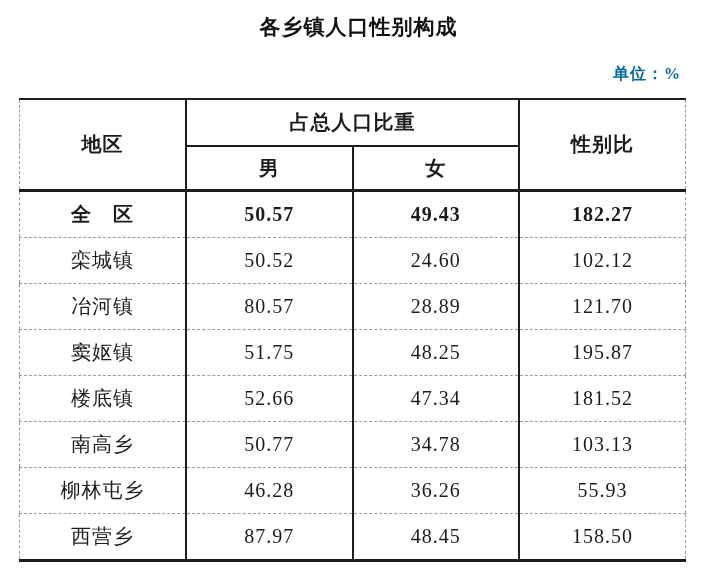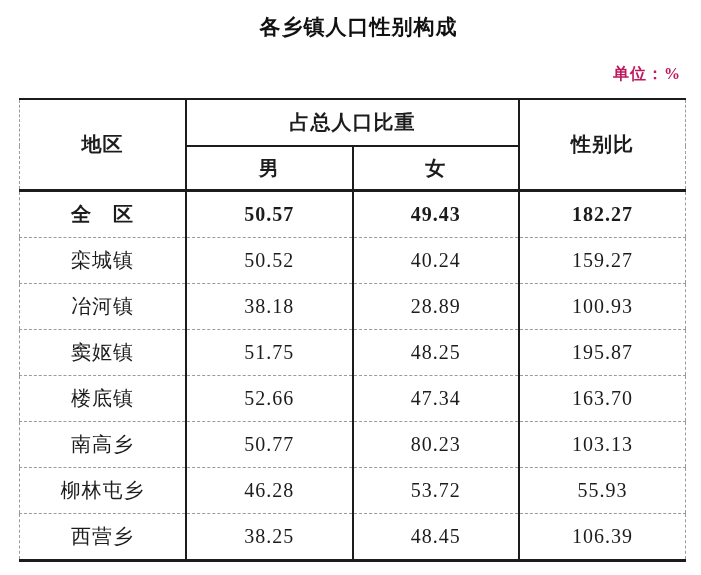--- a/index.html
+++ b/index.html
@@ -22,21 +22,21 @@
     color: #111111;
     line-height: 28px;
     padding-left: 16px;
   }
   .unit-row {
     width: 662px;
     margin: 23px 0 0 19px;
     text-align: right;
     font-size: 16px;
     font-weight: bold;
-    color: #be185d;
+    color: #0369a1;
     letter-spacing: 1px;
     line-height: 20px;
   }
   table.pop-table {
     border-collapse: collapse;
     table-layout: fixed;
     width: 667px;
     margin: 14px 0 0 19px;
     border-top: 2px solid #1c1c1c;
     border-bottom: 3px solid #1c1c1c;
@@ -95,55 +95,55 @@
     <tbody>
       <tr class="row-total">
         <td>全　区</td>
         <td class="v-sep">50.57</td>
         <td class="v-sep">49.43</td>
         <td class="v-sep">182.27</td>
       </tr>
       <tr>
         <td>栾城镇</td>
         <td class="v-sep">50.52</td>
-        <td class="v-sep">40.24</td>
-        <td class="v-sep">159.27</td>
+        <td class="v-sep">24.60</td>
+        <td class="v-sep">102.12</td>
       </tr>
       <tr>
         <td>冶河镇</td>
-        <td class="v-sep">38.18</td>
+        <td class="v-sep">80.57</td>
         <td class="v-sep">28.89</td>
-        <td class="v-sep">100.93</td>
+        <td class="v-sep">121.70</td>
       </tr>
       <tr>
         <td>窦妪镇</td>
         <td class="v-sep">51.75</td>
         <td class="v-sep">48.25</td>
         <td class="v-sep">195.87</td>
       </tr>
       <tr>
         <td>楼底镇</td>
         <td class="v-sep">52.66</td>
         <td class="v-sep">47.34</td>
-        <td class="v-sep">163.70</td>
+        <td class="v-sep">181.52</td>
       </tr>
       <tr>
         <td>南高乡</td>
         <td class="v-sep">50.77</td>
-        <td class="v-sep">80.23</td>
+        <td class="v-sep">34.78</td>
         <td class="v-sep">103.13</td>
       </tr>
       <tr>
         <td>柳林屯乡</td>
         <td class="v-sep">46.28</td>
-        <td class="v-sep">53.72</td>
+        <td class="v-sep">36.26</td>
         <td class="v-sep">55.93</td>
       </tr>
       <tr>
         <td>西营乡</td>
-        <td class="v-sep">38.25</td>
+        <td class="v-sep">87.97</td>
         <td class="v-sep">48.45</td>
-        <td class="v-sep">106.39</td>
+        <td class="v-sep">158.50</td>
       </tr>
     </tbody>
   </table>
 
 </div>
 
 </body></html>

